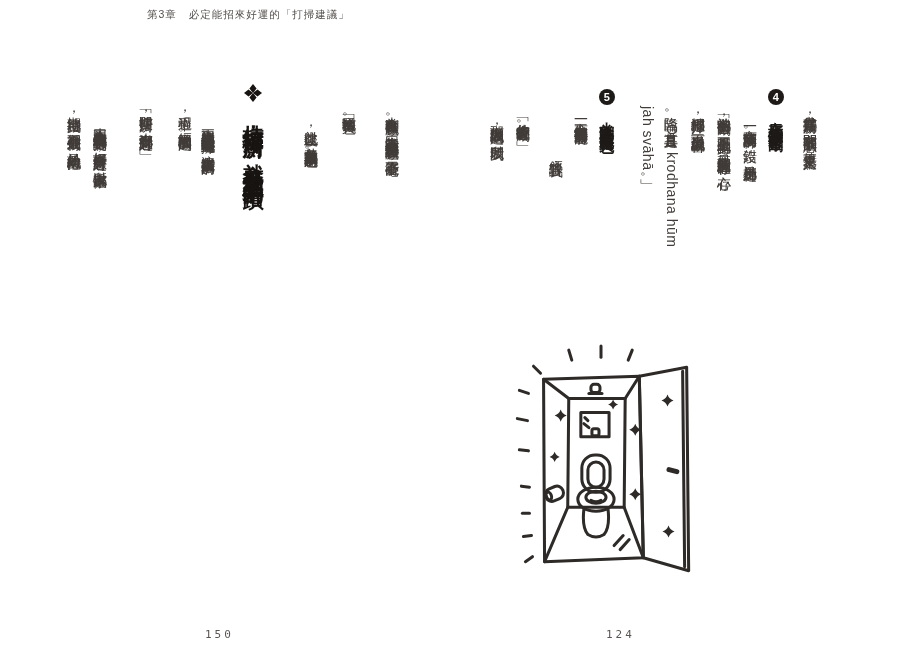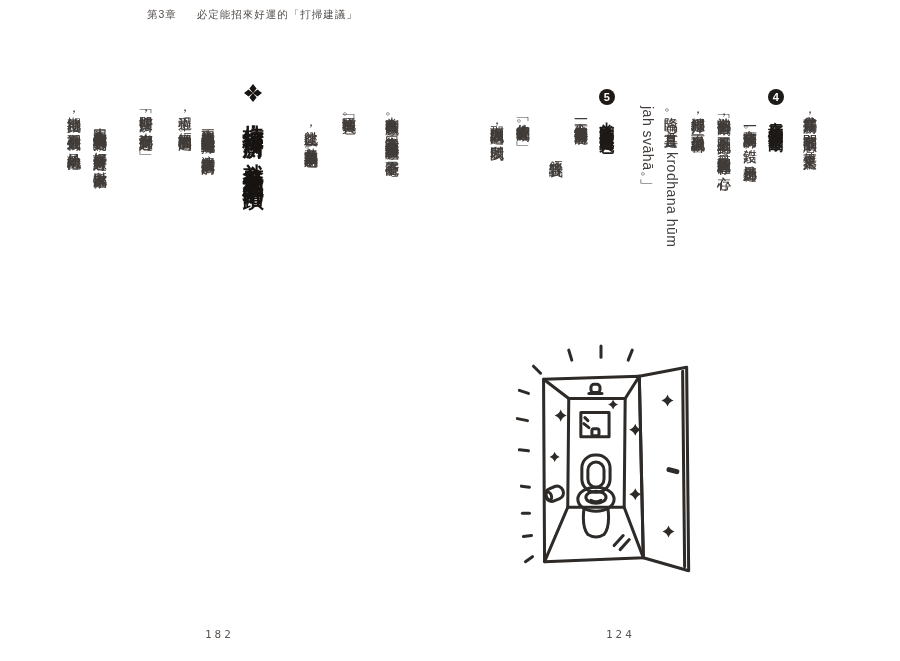--- a/index.html
+++ b/index.html
@@ -4,21 +4,21 @@
 <style>
   html,body{margin:0;padding:0;background:#e9e9e9;}
   .spread{
     position:relative;width:900px;height:661px;background:#ffffff;
     font-family:"Liberation Sans","DejaVu Sans",sans-serif;overflow:hidden;
   }
   .page-header{
     position:absolute;left:147px;top:8px;font-size:10.5px;color:#55504d;
     letter-spacing:1px;white-space:nowrap;
   }
-  .page-header .ht{margin-left:20px;}
+  .page-header .ht{margin-left:12px;}
   .vcol{
     position:absolute;writing-mode:vertical-rl;text-orientation:mixed;
     white-space:nowrap;font-size:14px;line-height:1.25;letter-spacing:0.5px;
     color:#413c39;
   }
   .vcol.heading{font-weight:700;font-size:15px;color:#1d1a18;letter-spacing:1.5px;}
   .vcol.title{font-weight:700;font-size:21px;color:#171412;letter-spacing:2.5px;}
   .numcircle{
     display:inline-block;width:16px;height:16px;border-radius:50%;
     background:#1d1a18;color:#ffffff;font-size:11px;line-height:16px;
@@ -139,16 +139,16 @@
           <path d="M10 10 L15 6 L20 10 L15 14 Z"></path>
           <path d="M10 10 L14 15 L10 20 L6 15 Z"></path>
         </svg></span><span>持續打掃廁所，就會發生意想不到的奇蹟</span></div>
 
   <div class="vcol" style="left:199px;top:118px">正觀先生那裡真的有形形色色的人從全國各地蜂擁而至，這些人在實踐打掃廁所的</div>
   <div class="vcol" style="left:176px;top:106px">過程中，經常提出同樣的問題。</div>
   <div class="vcol" style="left:137px;top:104px">「即使打掃廁所，也沒有得到意外之財。」</div>
   <div class="vcol" style="left:91px;top:118px">因為正觀先生在著作和演講中都有提到，打掃廁所會有意外之財，所以大家都滿懷</div>
   <div class="vcol" style="left:65px;top:106px">期待地實踐，卻看不到任何成果，於是紛紛向他抱怨。</div>
 
-  <div class="pagenum" style="left:205px;top:628px">182</div>
+  <div class="pagenum" style="left:205px;top:628px">150</div>
   <div class="pagenum" style="left:606px;top:628px">124</div>
 
 </div>
 
 </body></html>

